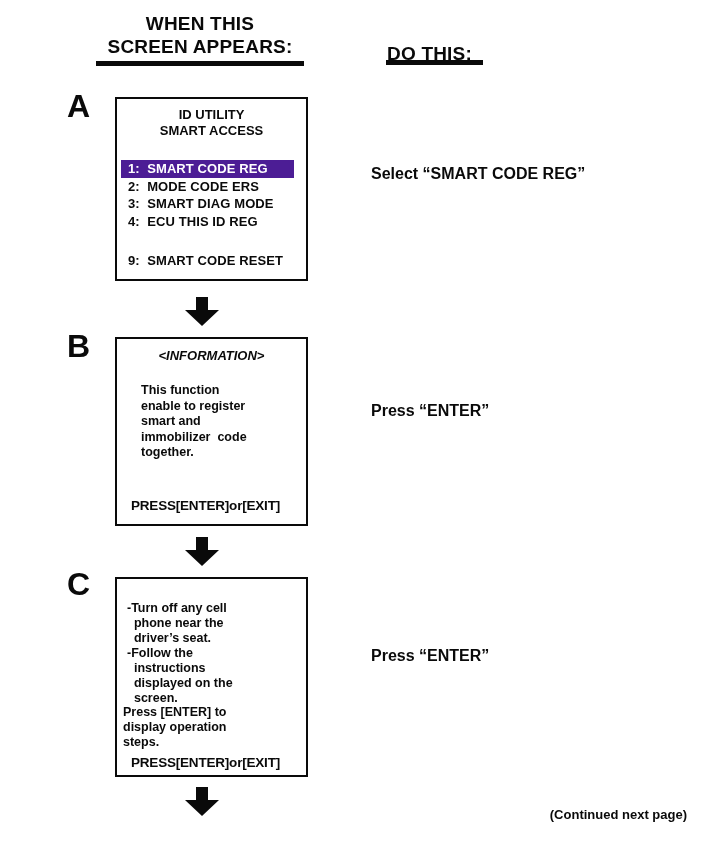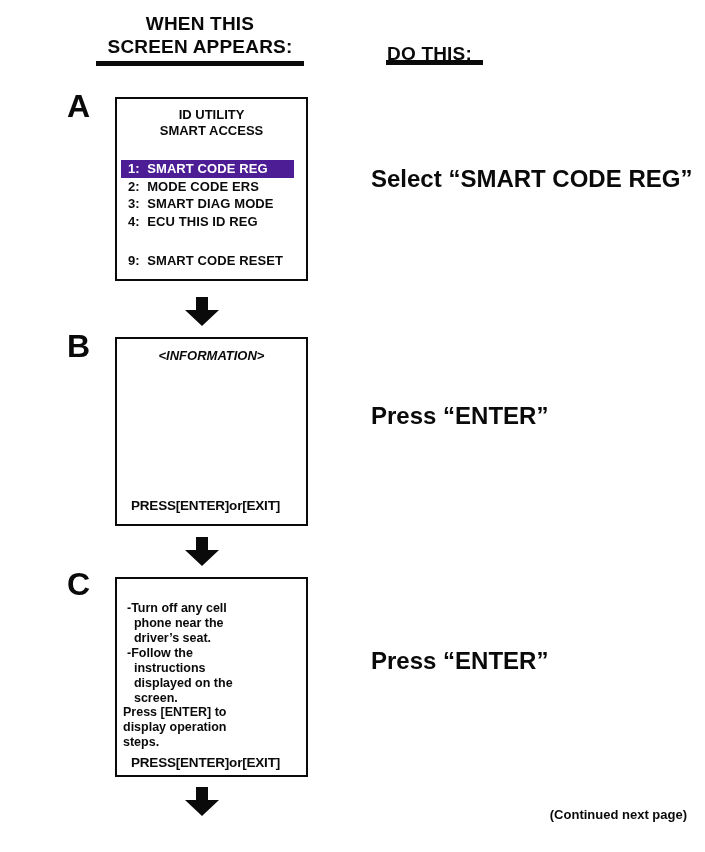--- a/index.html
+++ b/index.html
@@ -74,21 +74,21 @@
   .screen-body { position: absolute; font-size: 12.5px; line-height: 15.5px; }
   .screen-footer {
     position: absolute;
     left: 0; right: 12px;
     text-align: center;
     font-size: 13.5px;
     letter-spacing: -0.2px;
   }
 
   
-  .action-text { font-size: 24px; left: 371px; white-space: nowrap; text-align: center; }
+  .action-text { font-size: 16px; left: 371px; white-space: nowrap; text-align: center; }
 
   
   .flow-arrow { position: absolute; left: 185px; width: 34px; }
   .arrow-shaft { width: 12px; height: 13px; background: #0a0a0a; margin: 0 auto; }
   .arrow-head {
     width: 0; height: 0;
     border-left: 17px solid transparent;
     border-right: 17px solid transparent;
     border-top: 16px solid #0a0a0a;
   }
@@ -121,20 +121,25 @@
   <div class="abs action-text" style="top:165px;">Select “SMART CODE REG”</div>
 
   <div class="flow-arrow" style="top:297px;">
     <div class="arrow-shaft"></div>
     <div class="arrow-head"></div>
   </div>
 
   <div class="abs step-label" style="top:330px;">B</div>
   <div class="screen-box" style="top:337px; height:189px;">
     <div class="screen-title" style="top:9px;font-style:italic;">&lt;INFORMATION&gt;</div>
+    <div class="screen-body multiline" style="left:24px; top:44px;">This function
+enable to register
+smart and
+immobilizer  code
+together.</div>
     <div class="screen-footer" style="bottom:11px;">PRESS[ENTER]or[EXIT]</div>
   </div>
   <div class="abs action-text" style="top:402px;">Press “ENTER”</div>
 
   <div class="flow-arrow" style="top:537px;">
     <div class="arrow-shaft"></div>
     <div class="arrow-head"></div>
   </div>
 
   <div class="abs step-label" style="top:568px;">C</div>

